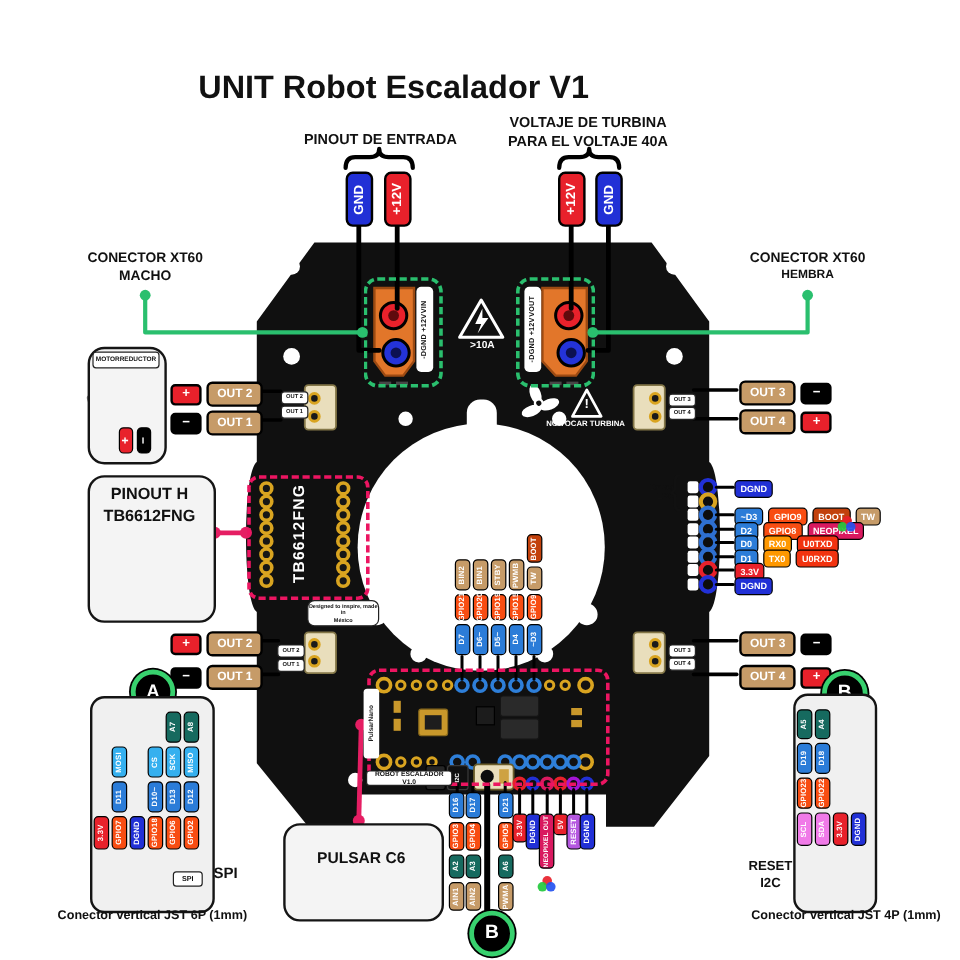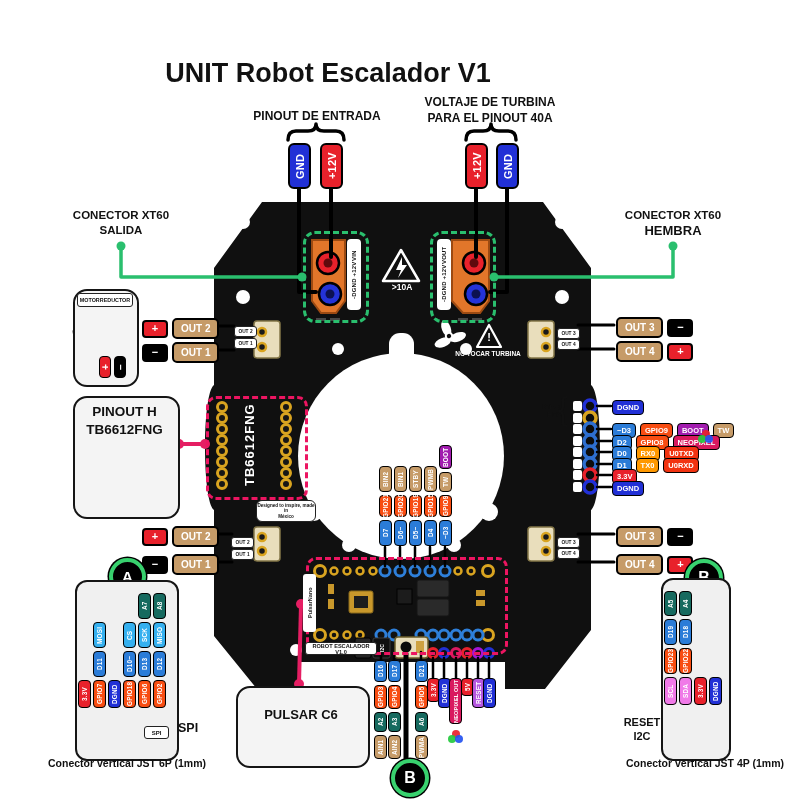--- a/index.html
+++ b/index.html
@@ -29,21 +29,21 @@
   .dpnk{position:absolute;border:3px dashed #ec1561;border-radius:10px}
   .wchip{position:absolute;background:#fff;border:1.2px solid #222;border-radius:3px;color:#111;
          font-weight:700;display:flex;align-items:center;justify-content:center;text-align:center}
   .vstrip{position:absolute;background:#fff;border-radius:4px;display:flex;align-items:center;justify-content:center;
           writing-mode:vertical-rl;transform:rotate(180deg);font-size:6px;font-weight:700;color:#111;
           line-height:6.5px;letter-spacing:.2px}
   .vtxt{position:absolute;display:flex;align-items:center;justify-content:center;writing-mode:vertical-rl;
         transform:rotate(180deg);color:#fff;font-weight:700}
   .red{background:#e8212b}.blu{background:#2130d6}.dbl{background:#2b7cd8}.cyn{background:#35b0ef}
   .tea{background:#166a5f}.gpo{background:#f84d12}.org{background:#ff9800}.ror{background:#f23310}
-  .tan{background:#c69b68}.pur{background:#a21caf}.lpu{background:#b557e0}.pnk{background:#f07ae8}
+  .tan{background:#c69b68}.pur{background:#c2410c}.lpu{background:#b557e0}.pnk{background:#f07ae8}
   .neo{background:#d9195f}.blk{background:#000}
   .f55{font-size:5.5px}
   .rgb{position:absolute;width:15px;height:14px}
   .rgb span{position:absolute;width:8px;height:8px;border-radius:50%;opacity:.92}
   .rgb .r{left:3.5px;top:0;background:#e8212b}.rgb .g{left:0;top:5px;background:#23c93d}
   .rgb .b{left:7px;top:5px;background:#2453f0}
 </style>
 </head>
 <body>
 
@@ -405,31 +405,31 @@
           <circle cx="703" cy="742" r="1.4"></circle>
           <circle cx="713" cy="742" r="1.4"></circle>
       </g>
     </g>
   </svg>
 
   <div class="txt ctr" style="left:0;top:58px;width:656px;font-size:27px">UNIT Robot Escalador V1</div>
 
   <div class="txt ctr" style="left:227px;top:110px;width:180px;font-size:12px">PINOUT DE ENTRADA</div>
   <div class="txt ctr" style="left:400px;top:96px;width:180px;font-size:12px">VOLTAJE DE TURBINA</div>
-  <div class="txt ctr" style="left:400px;top:112px;width:180px;font-size:12px">PARA EL PINOUT 40A</div>
+  <div class="txt ctr" style="left:400px;top:112px;width:180px;font-size:12px">PARA EL VOLTAJE 40A</div>
 
   <div class="vp vpA vpL blu" style="left:288px;top:143px;height:46px">GND</div>
   <div class="vp vpA vpL red" style="left:320px;top:143px;height:46px">+12V</div>
   <div class="vp vpA vpL red" style="left:465px;top:143px;height:46px">+12V</div>
   <div class="vp vpA vpL blu" style="left:496px;top:143px;height:46px">GND</div>
 
   <div class="txt ctr" style="left:58px;top:209px;width:126px;font-size:11.5px">CONECTOR XT60</div>
-  <div class="txt ctr" style="left:58px;top:224px;width:126px;font-size:11.5px">SALIDA</div>
+  <div class="txt ctr" style="left:58px;top:224px;width:126px;font-size:11.5px">MACHO</div>
   <div class="txt ctr" style="left:610px;top:209px;width:126px;font-size:11.5px">CONECTOR XT60</div>
-  <div class="txt ctr" style="left:610px;top:224px;width:126px;font-size:13px">HEMBRA</div>
+  <div class="txt ctr" style="left:610px;top:224px;width:126px;font-size:10px">HEMBRA</div>
 
   <div class="dgrn" style="left:303px;top:231px;width:60px;height:86px"></div>
   <div class="dgrn" style="left:430px;top:231px;width:60px;height:86px"></div>
   <div class="vstrip" style="left:347px;top:239px;width:14px;height:71px">
     <span>-DGND  +12V</span>
       <span>VIN</span>
   </div>
   <div class="vstrip" style="left:437px;top:239px;width:14px;height:71px">
     <span>-DGND  +12V</span>
       <span>VOUT</span>

